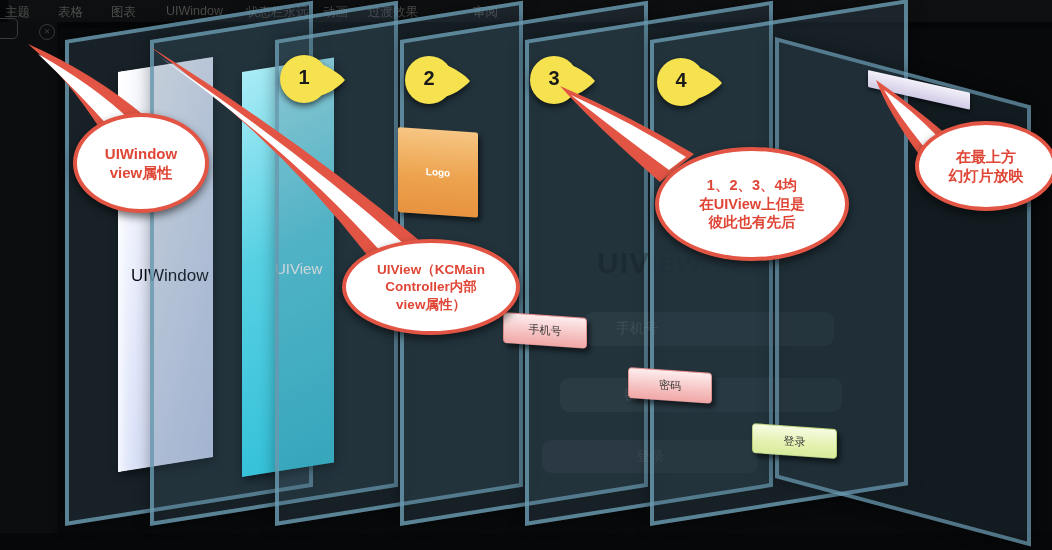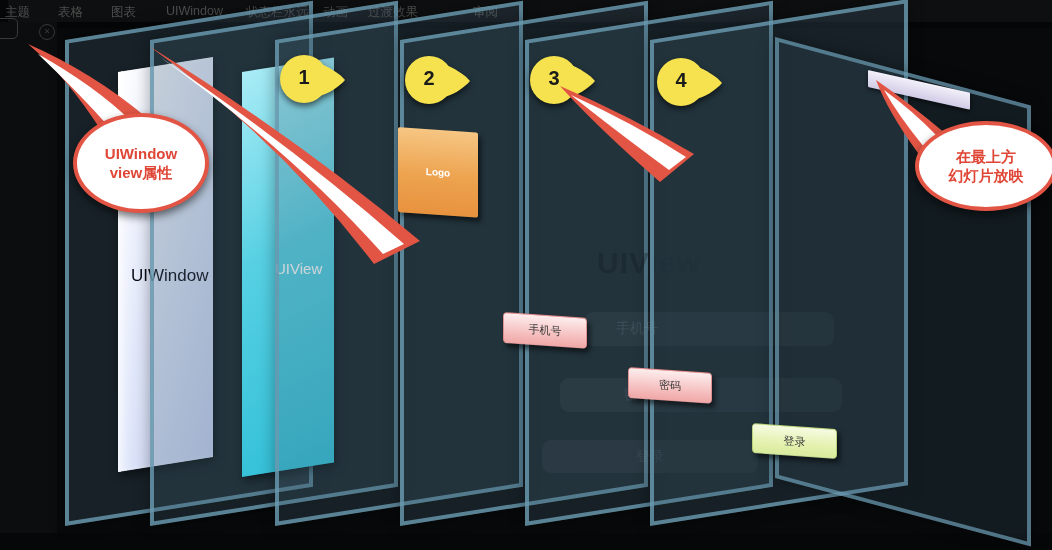--- a/index.html
+++ b/index.html
@@ -159,20 +159,30 @@
     <path d="M571,95 Q635,124 686,157 L669,170 Q612,128 571,95 Z" fill="#ffffff"></path>
     <path d="M876,80 Q908,102 946,134 L918,153 Q888,112 876,80 Z" fill="#e25544"></path>
     <path d="M884,90 Q912,110 938,137 L924,147 Q898,115 884,90 Z" fill="#ffffff"></path>
   </svg>
 
   <div class="bubble" style="left:73px;top:113px;width:128px;height:92px;font-size:15px;">
     <span>UIWindow</span>
     <span>view属性</span>
   </div>
 
+  <div class="bubble" style="left:342px;top:239px;width:170px;height:88px;font-size:13.5px;">
+    <span>UIView（KCMain</span>
+    <span>Controller内部</span>
+    <span>view属性）</span>
+  </div>
 
+  <div class="bubble" style="left:655px;top:147px;width:186px;height:106px;font-size:14.5px;">
+    <span>1、2、3、4均</span>
+    <span>在UIView上但是</span>
+    <span>彼此也有先后</span>
+  </div>
 
   <div class="bubble" style="left:915px;top:121px;width:134px;height:82px;font-size:15px;">
     <span>在最上方</span>
     <span>幻灯片放映</span>
   </div>
 
 </div>
 
 </body></html>

